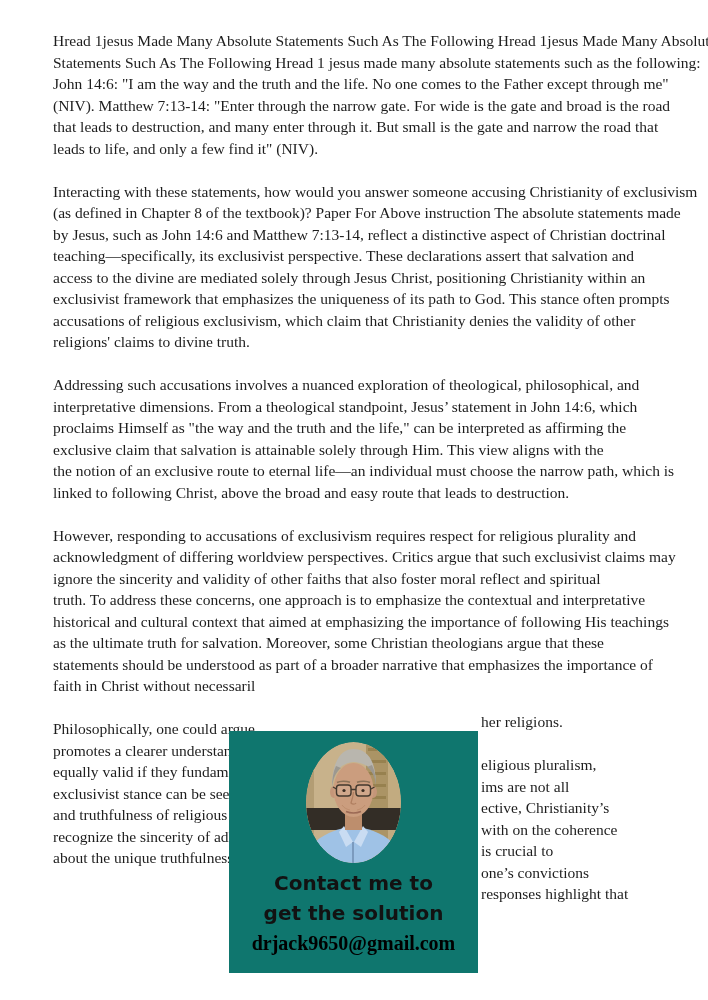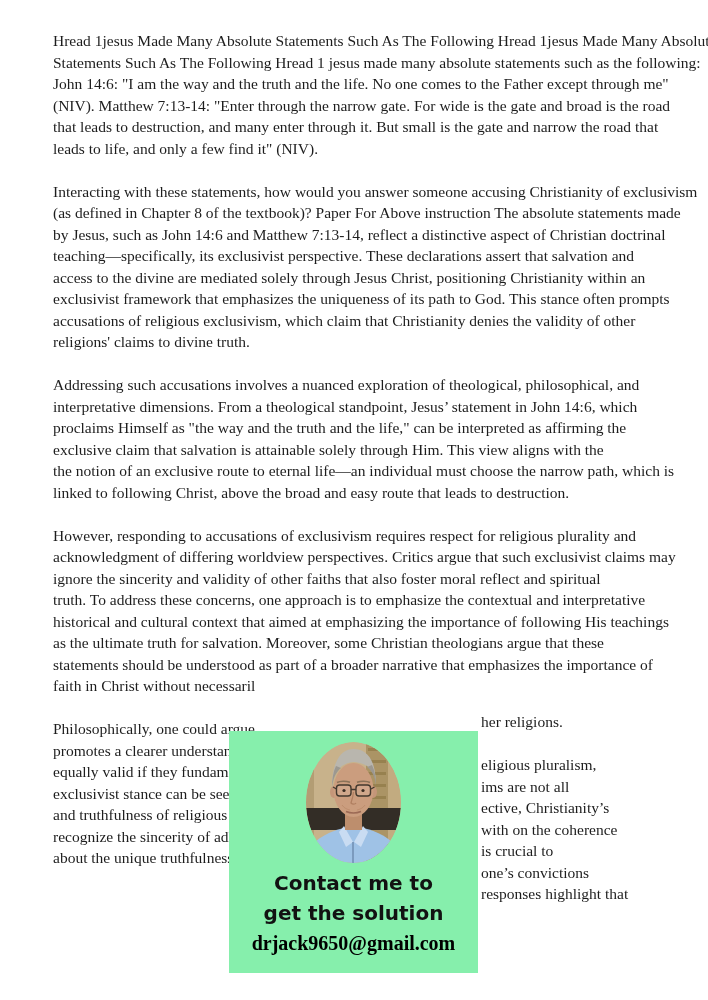--- a/index.html
+++ b/index.html
@@ -112,21 +112,21 @@
       <div class="line"><span class="frag-left">Philosophically, one could argue</span><span class="frag-right">eligious pluralism,</span></div>
       <div class="line"><span class="frag-left">promotes a clearer understanding</span><span class="frag-right">ims are not all</span></div>
       <div class="line"><span class="frag-left">equally valid if they fundamental</span><span class="frag-right">ective, Christianity’s</span></div>
       <div class="line"><span class="frag-left">exclusivist stance can be seen no</span><span class="frag-right">with on the coherence</span></div>
       <div class="line"><span class="frag-left">and truthfulness of religious clai</span><span class="frag-right">is crucial to</span></div>
       <div class="line"><span class="frag-left">recognize the sincerity of adheren</span><span class="frag-right">one’s convictions</span></div>
       <div class="line"><span class="frag-left">about the unique truthfulness of</span><span class="frag-right">responses highlight that</span></div>
     </div>
   </div>
 
-<div class="overlay" id="overlay" style="background: #86efac;">
+<div class="overlay" id="overlay" style="background: #0f766e;">
   <div class="photo-oval">
     <svg width="95" height="121" viewBox="0 0 95 121" xmlns="http://www.w3.org/2000/svg">
       <defs>
         <clipPath id="ovalClip">
             <ellipse cx="47.5" cy="60.5" rx="47.5" ry="60.5"></ellipse>
           </clipPath>
       </defs>
       <g clip-path="url(#ovalClip)">
         <rect x="0" y="0" width="95" height="121" fill="#c8b28b"></rect>
         <rect x="60" y="0" width="22" height="121" fill="#ab9465"></rect>

